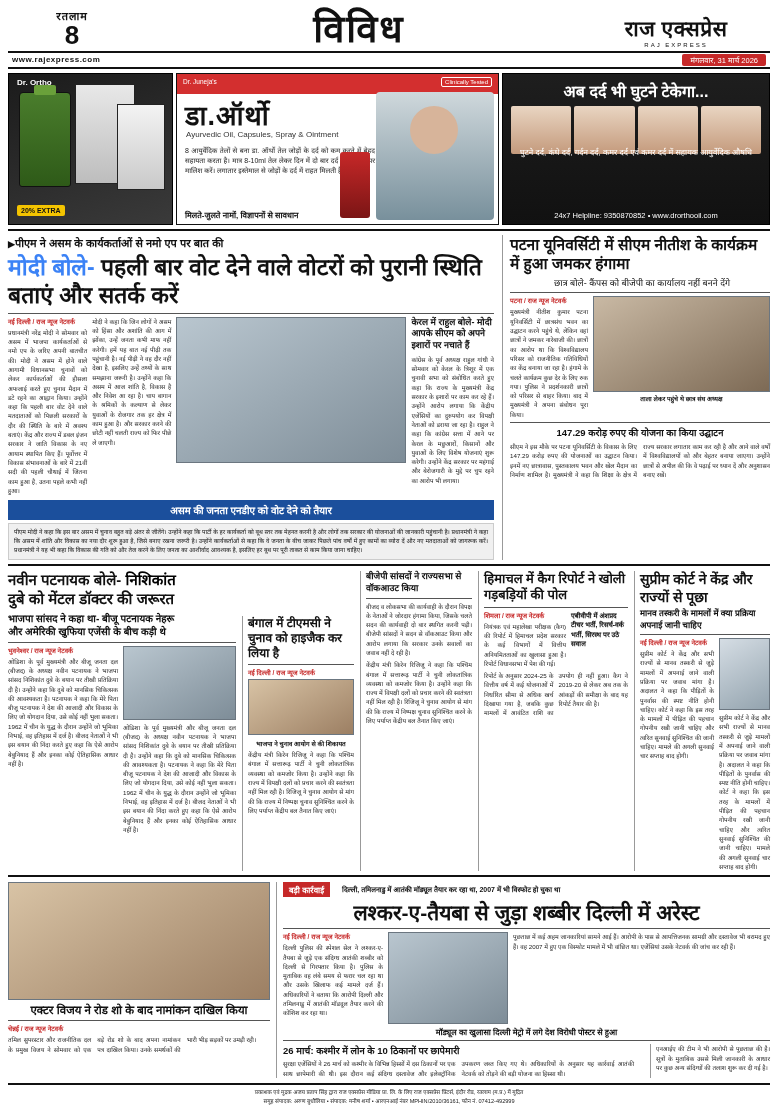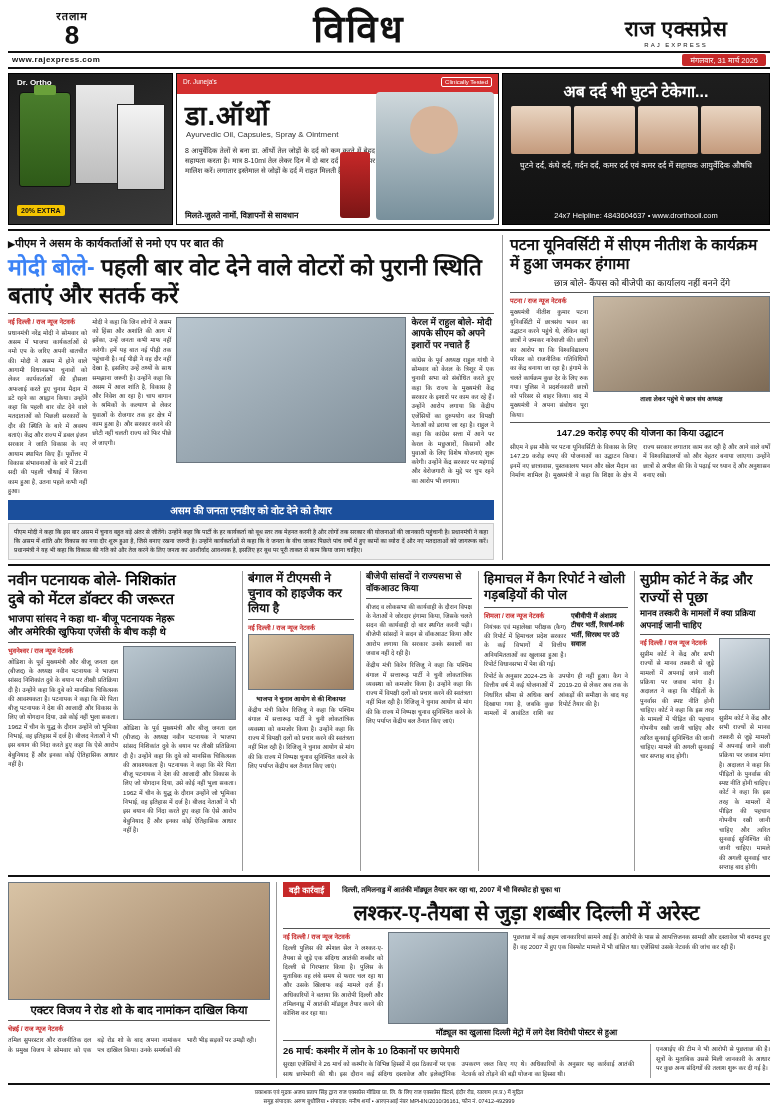--- a/index.html
+++ b/index.html
@@ -44,21 +44,21 @@
   .ad-mid .body { position:absolute; left:8px; top:72px; width:190px; font-size:7px; line-height:1.45; color:#222; text-align:justify;}
   .ad-mid .footer { position:absolute; left:8px; bottom:4px; font-size:8px; font-weight:bold; color:#111;}
   .ad-mid .person { position:absolute; right:4px; top:18px; width:118px; height:128px;
       background:linear-gradient(180deg,#cfd8dc,#78909c); border-radius:4px;}
   .ad-mid .person:after{ content:""; position:absolute; left:34px; top:14px; width:48px; height:48px; background:#d7b49a; border-radius:50%;}
   .ad-mid .smallbottle{ position:absolute; right:128px; bottom:6px; width:30px; height:66px; background:linear-gradient(180deg,#c62828,#7b1515); border-radius:3px;}
   .ad-right { width:268px; background:linear-gradient(180deg,#1e1e1e,#111); border:1px solid #000; position:relative; overflow:hidden;}
   .ad-right .hl { position:absolute; left:0; top:6px; width:100%; text-align:center; color:#fff; font-size:16px; font-weight:bold;}
   .ad-right .grid { position:absolute; left:8px; top:32px; right:8px; display:grid; grid-template-columns:repeat(4,1fr); gap:3px; }
   .ad-right .grid div { height:48px; background:linear-gradient(180deg,#e9d5c2,#c49a7c); border-radius:2px;}
-  .ad-right .txt { position:absolute; left:8px; top:86px; right:8px; color:#fff; font-size:8px; line-height:1.4; text-align:center;}
+  .ad-right .txt { position:absolute; left:8px; top:73px; right:8px; color:#fff; font-size:8px; line-height:1.4; text-align:center;}
   .ad-right .help { position:absolute; left:0; bottom:4px; width:100%; text-align:center; color:#fff; font-size:7.5px;}
 
   
   .hr-thick { border-top:2px solid #111; margin:4px 0 3px; }
   .hr-thin { border-top:1px solid #555; margin:3px 0; }
   .vline { border-left:1px solid #999; }
   .red { color:#c62828; }
   .byline { color:#c62828; font-size:6.5px; font-weight:bold; margin-bottom:2px;}
   .body-txt { font-size:6.2px; line-height:1.5; text-align:justify; color:#222; }
   .photo { background:linear-gradient(150deg,#b9c6cf,#7e8d98); border:1px solid #6b7680; position:relative; }
@@ -83,21 +83,21 @@
   .tagline { background:#1b4f9c; color:#fff; text-align:center; font-size:10px; font-weight:bold; padding:3px; margin-top:5px;}
   .greybox { background:#f0f0f0; border:1px solid #ccc; padding:4px 5px; font-size:6px; line-height:1.5; text-align:justify; }
 
   
   .r-hl { font-size:15.5px; font-weight:bold; line-height:1.25; }
   .r-sub { font-size:9px; font-weight:normal; margin-top:3px;margin-left:44px; }
 
   
   .mid { display:flex; gap:6px; margin-top:5px; }
   .m1 { width:228px; }
-  .m2 { width:112px; }
+  .m2 { width:112px;margin-top:45px; }
   .m3 { width:112px; }
   .m4 { width:150px; }
   .m5 { flex:1; }
 
   
   .bottom { margin-top:5px; display:flex; gap:6px; }
   .b-left { width:262px; }
   .b-right { flex:1; }
   .redtag { display:inline-block; background:#c62828; color:#fff; font-size:8px; font-weight:bold; padding:2px 6px; }
   .arrest-hl { font-size:21px; font-weight:bold; text-align:center; line-height:1.2; margin:3px 0; }
@@ -150,21 +150,21 @@
 
     <div class="ad-right">
       <div class="hl">अब दर्द भी घुटने टेकेगा...</div>
       <div class="grid">
         <div></div>
         <div></div>
         <div></div>
         <div></div>
       </div>
       <div class="txt">घुटने दर्द, कंधे दर्द, गर्दन दर्द, कमर दर्द एवं कमर दर्द में सहायक आयुर्वेदिक औषधि</div>
-      <div class="help">24x7 Helpline: 4843604637  •  www.drorthooil.com</div>
+      <div class="help">24x7 Helpline: 9350870852  •  www.drorthooil.com</div>
     </div>
   </div>
 
   <div class="hr-thick"></div>
 
   <div class="lead">
 
     <div class="lead-left">
       <div class="arrow-kicker">पीएम ने असम के कार्यकर्ताओं से नमो एप पर बात की</div>
       <div class="lead-hl">

